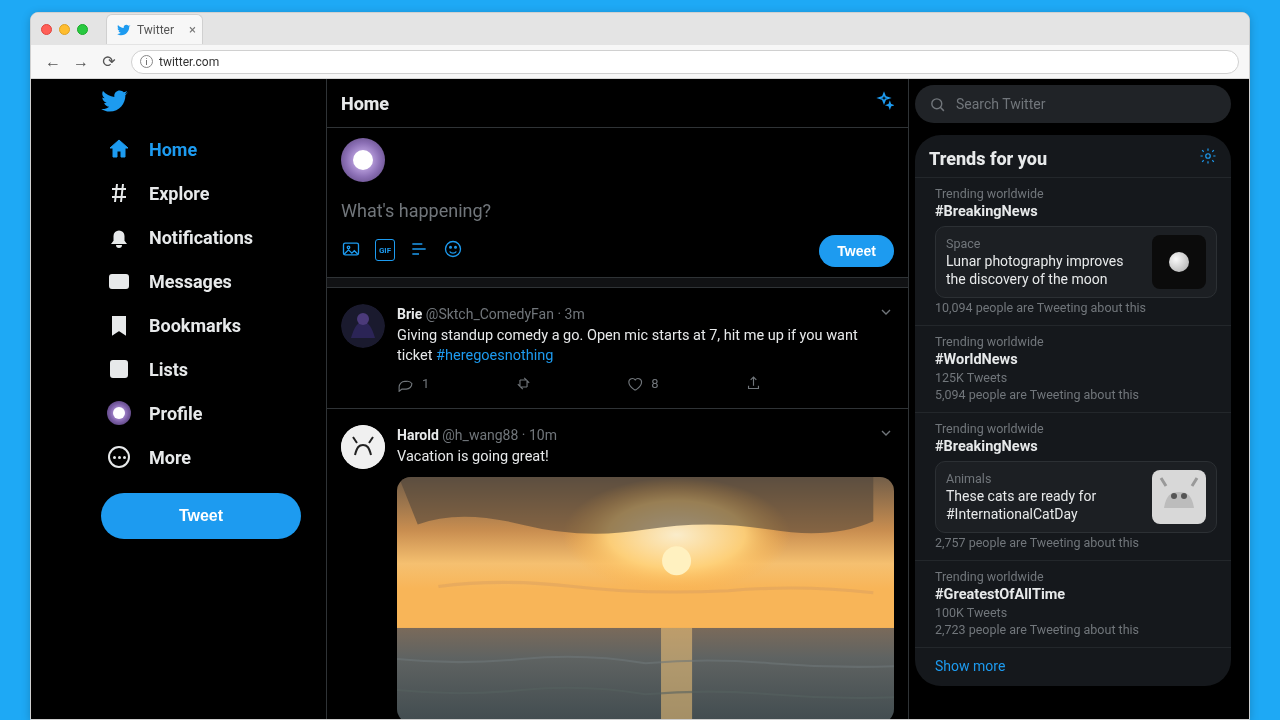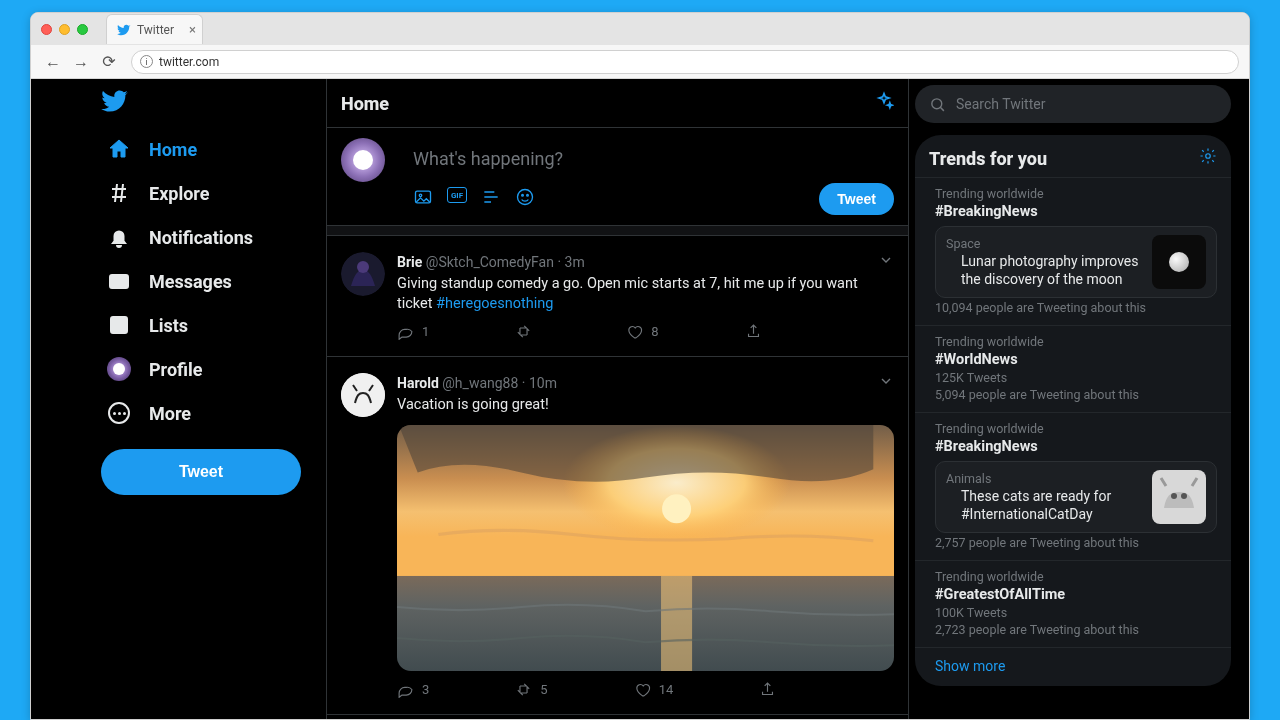--- a/index.html
+++ b/index.html
@@ -32,29 +32,29 @@
 .avatar-dot::after{content:'';position:absolute;inset:6px;border-radius:50%;background:#fff;}
 .more-circle { width:22px; height:22px; border:2px solid #e7e9ea; border-radius:50%; display:flex; align-items:center; justify-content:center; gap:2px;}
 .more-circle span{width:3px;height:3px;background:#e7e9ea;border-radius:50%;}
 .tweet-btn { margin-top:14px; background:#1d9bf0; color:#fff; border:none; border-radius:9999px; width:200px; height:46px; font-size:16px; font-weight:700; cursor:pointer;}
 .main { flex:1; min-width:0; border-left:1px solid #2f3336; border-right:1px solid #2f3336; background:#000; overflow:hidden;}
 .main-header { display:flex; align-items:center; justify-content:space-between; padding:12px 14px; border-bottom:1px solid #2f3336;}
 .main-title { font-size:18px; font-weight:800; color:#e7e9ea;}
 .sparkle { color:#1d9bf0; }
 .sparkle svg { width:20px; height:20px; stroke:#1d9bf0; fill:none; stroke-width:2;}
 .compose { padding:10px 14px 10px 14px; border-bottom:1px solid #2f3336;}
-.compose-row { display:flex; gap:28px; }
+.compose-row { display:flex; gap:8px;flex-direction:column; }
 .compose-avatar { width:44px; height:44px; border-radius:50%; background: radial-gradient(circle at 50% 50%, #e0c8ff 0%, #8b6fb5 55%, #4e3a6e 100%); flex-shrink:0; position:relative;}
 .compose-avatar::after{content:'';position:absolute;inset:12px;border-radius:50%;background:#fff;}
 .compose-body { flex:1; }
 .compose-placeholder { color:#71767b; font-size:18px; padding:10px 0 14px 0;}
 .compose-toolbar { display:flex; align-items:center; justify-content:space-between;}
 .compose-icons { display:flex; gap:14px; }
 .compose-icons svg { width:20px; height:20px; fill:none; stroke:#1d9bf0; stroke-width:1.6;}
-.compose-icons .gif { border:1.4px solid #1d9bf0; border-radius:3px; color:#1d9bf0; font-size:8px; font-weight:700; width:20px; height:16px; display:flex;align-items:center;justify-content:center;}
+.compose-icons .gif { border:1.4px solid #1d9bf0; border-radius:3px; color:#1d9bf0; font-size:8px; font-weight:700; width:20px; height:22px; display:flex;align-items:center;justify-content:center;}
 .compose-tweet-btn { background:#1d9bf0; color:#fff; border:none; border-radius:9999px; padding:8px 18px; font-size:14px; font-weight:700; cursor:pointer;}
 .space-bar { height:10px; background:#111214; border-bottom:1px solid #2f3336;}
 .tweet { padding:16px 14px; border-bottom:1px solid #2f3336; display:flex; gap:12px;}
 .tweet-avatar { width:44px; height:44px; border-radius:50%; flex-shrink:0; overflow:hidden;}
 .av1 svg{width:44px;height:44px;}
 .av2 { background:#f0f0f0; display:flex; align-items:center; justify-content:center; }
 .tweet-body { flex:1; min-width:0;}
 .tweet-head { display:flex; align-items:center; justify-content:space-between;}
 .tweet-author { font-size:14px; }
 .tweet-author .name { font-weight:700; color:#e7e9ea;}
@@ -74,21 +74,21 @@
 .trends-title { font-size:18px; font-weight:800; color:#e7e9ea;}
 .gear svg { width:18px;height:18px; stroke:#1d9bf0; fill:none; stroke-width:1.6;}
 .trend { padding:8px 14px 10px 20px; border-top:1px solid #23272b;}
 .trend:first-of-type{border-top:none;}
 .trend-ctx { font-size:12.5px; color:#71767b;}
 .trend-tag { font-size:14.5px; font-weight:700; color:#e7e9ea; margin-top:2px;}
 .trend-meta { font-size:12.5px; color:#71767b; margin-top:2px;}
 .trend-card { background:#1c1f23; border:1px solid #2c3034; border-radius:10px; margin-top:6px; display:flex; align-items:center; gap:10px; padding:8px 10px;}
 .trend-card-body { flex:1;}
 .tc-ctx { font-size:12.5px; color:#71767b;}
-.tc-title { font-size:14px; color:#e7e9ea; margin-top:2px; line-height:1.25;margin-left:15px;}
+.tc-title { font-size:14px; color:#e7e9ea; margin-top:2px; line-height:1.25;}
 .tc-thumb { width:54px; height:54px; border-radius:8px; flex-shrink:0;}
 .moon-thumb { background:#0b0b0b; display:flex;align-items:center;justify-content:center;}
 .moon { width:20px;height:20px;border-radius:50%; background:radial-gradient(circle at 35% 35%, #fafafa, #c0c0c0 70%, #999 100%);}
 .cat-thumb svg{width:54px;height:54px;}
 .show-more { padding:10px 14px 4px 20px; color:#1d9bf0; font-size:14px; border-top:1px solid #23272b; cursor:pointer;}
 .sunset-svg{width:100%;height:100%;}
 </style>
 </head>
 <body>
 
@@ -152,20 +152,28 @@
         <span>Notifications</span>
       </div>
       <div class="nav-item">
         <span class="icon">
             <svg viewBox="0 0 24 24" fill="none" stroke-width="2">
               <rect x="3" y="6" width="18" height="13" rx="2"></rect>
               <path d="M3 8l9 6 9-6"></path>
             </svg>
           </span>
         <span>Messages</span>
+      </div>
+      <div class="nav-item">
+        <span class="icon">
+            <svg viewBox="0 0 24 24" fill="none" stroke-width="2">
+              <path d="M6 4h12v17l-6-4-6 4z"></path>
+            </svg>
+          </span>
+        <span>Bookmarks</span>
       </div>
       <div class="nav-item">
         <span class="icon">
             <svg viewBox="0 0 24 24" fill="none" stroke-width="2">
               <rect x="4" y="4" width="16" height="16" rx="2"></rect>
               <path d="M8 9h8M8 12h8M8 15h5"></path>
             </svg>
           </span>
         <span>Lists</span>
       </div>

